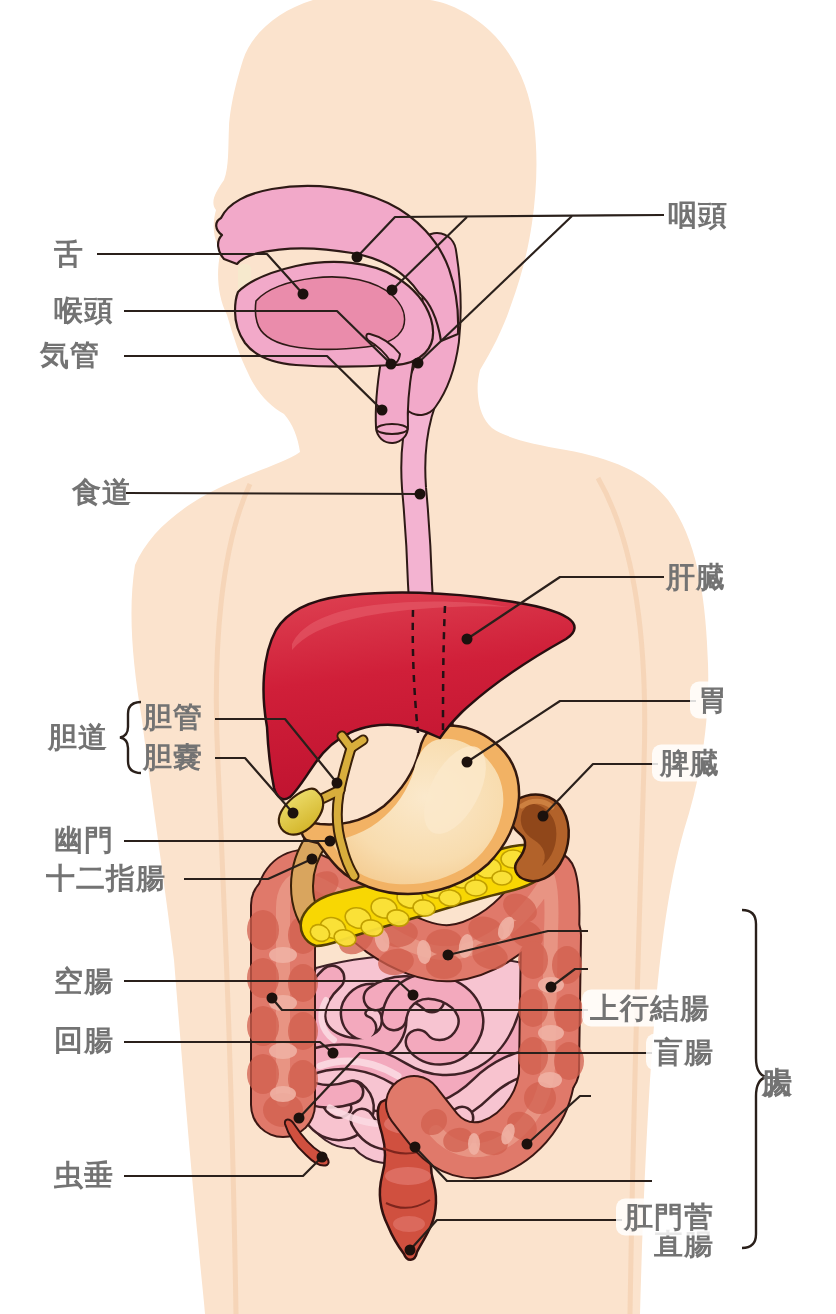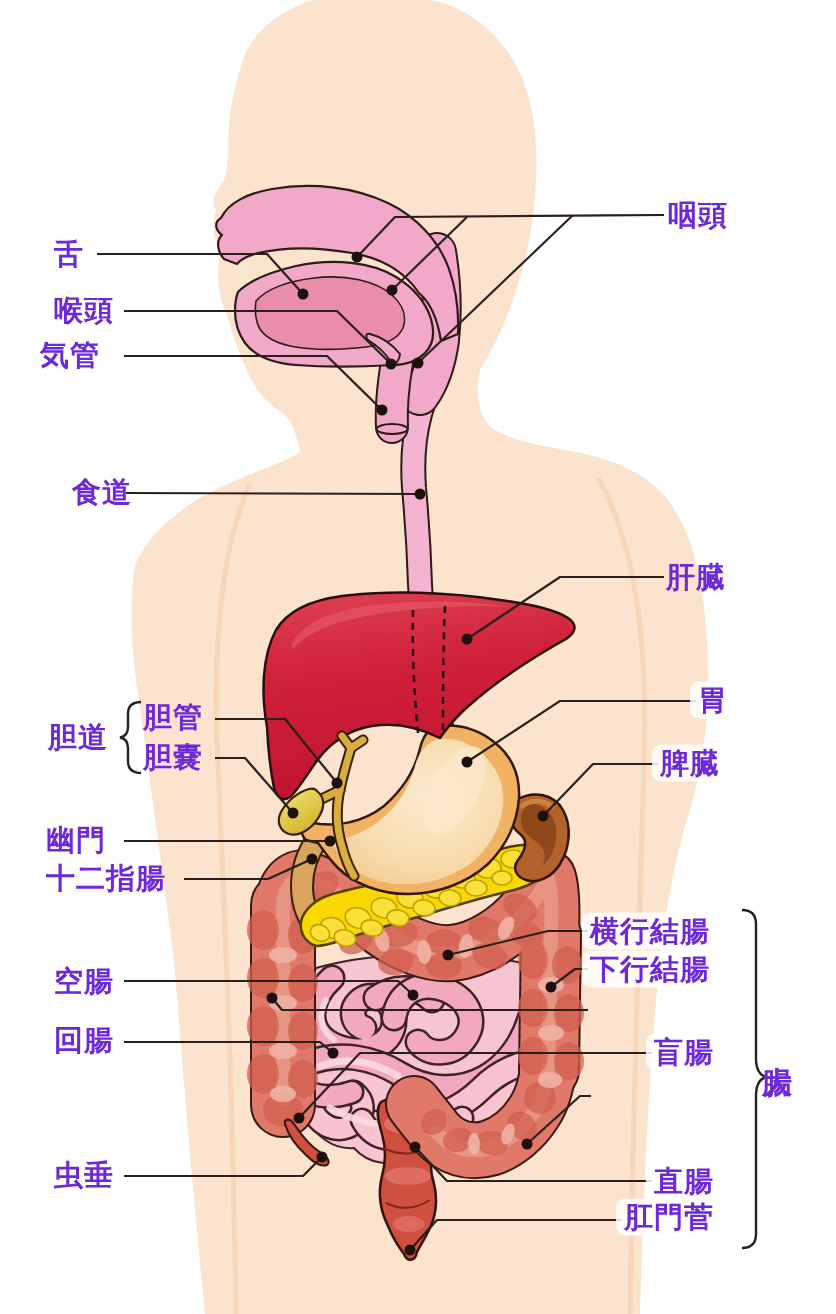--- a/index.html
+++ b/index.html
@@ -3,21 +3,21 @@
 <meta charset="utf-8">
 <style>
   html,body{margin:0;padding:0;background:#ffffff;}
   .stage{
     position:relative;width:836px;height:1314px;background:#ffffff;overflow:hidden;
     font-family:"DejaVu Sans","Liberation Sans",sans-serif;
   }
   .stage svg{position:absolute;left:0;top:0;}
   .label{
     position:absolute;transform:translateY(-50%);
-    font-size:29px;font-weight:600;color:#6d28d9;letter-spacing:1px;
+    font-size:29px;font-weight:600;color:#737373;letter-spacing:1px;
     white-space:nowrap;line-height:1;z-index:5;
   }
   .boxed{
     background:rgba(255,255,255,.84);padding:4px 8px;border-radius:9px;
   }
   .vert{
     writing-mode:vertical-rl;transform:none;font-size:30px;letter-spacing:4px;
   }
 </style>
 </head>
@@ -365,30 +365,29 @@
   <path fill="none" stroke="#2a201b" stroke-width="2.4" d="M 742,910 Q 756,910 756,924 L 756,1058 Q 756,1074 766,1077 Q 756,1080 756,1096 L 756,1234 Q 756,1248 742,1248"></path>
 </svg>
 
 <div class="label" style="left:54px;top:254px">舌</div>
 <div class="label" style="left:54px;top:310px">喉頭</div>
 <div class="label" style="left:40px;top:355px">気管</div>
 <div class="label" style="left:72px;top:492px">食道</div>
 <div class="label" style="left:48px;top:737px">胆道</div>
 <div class="label" style="left:143px;top:717px">胆管</div>
 <div class="label" style="left:143px;top:757px">胆嚢</div>
-<div class="label" style="left:46px;top:840px">幽門</div>
+<div class="label" style="left:54px;top:840px">幽門</div>
 <div class="label" style="left:46px;top:878px">十二指腸</div>
 <div class="label" style="left:54px;top:981px">空腸</div>
 <div class="label" style="left:54px;top:1040px">回腸</div>
 <div class="label" style="left:54px;top:1175px">虫垂</div>
 
 <div class="label" style="left:668px;top:215px">咽頭</div>
 <div class="label" style="left:666px;top:577px">肝臓</div>
 <div class="label boxed" style="left:690px;top:700px">胃</div>
 <div class="label boxed" style="left:652px;top:763px">脾臓</div>
-<div class="label boxed" style="left:582px;top:931px">横行結腸</div>
-<div class="label boxed" style="left:582px;top:969px">下行結腸</div>
+<div class="label boxed" style="left:582px;top:1008px">上行結腸</div>
 <div class="label boxed" style="left:646px;top:1052px">盲腸</div>
-<div class="label boxed" style="left:646px;top:1181px">直腸</div>
+<div class="label boxed" style="left:646px;top:1244px">直腸</div>
 <div class="label boxed" style="left:616px;top:1217px">肛門菅</div>
 <div class="label vert" style="left:762px;top:1042px">大腸</div>
 
 </div>
 
 </body></html>

